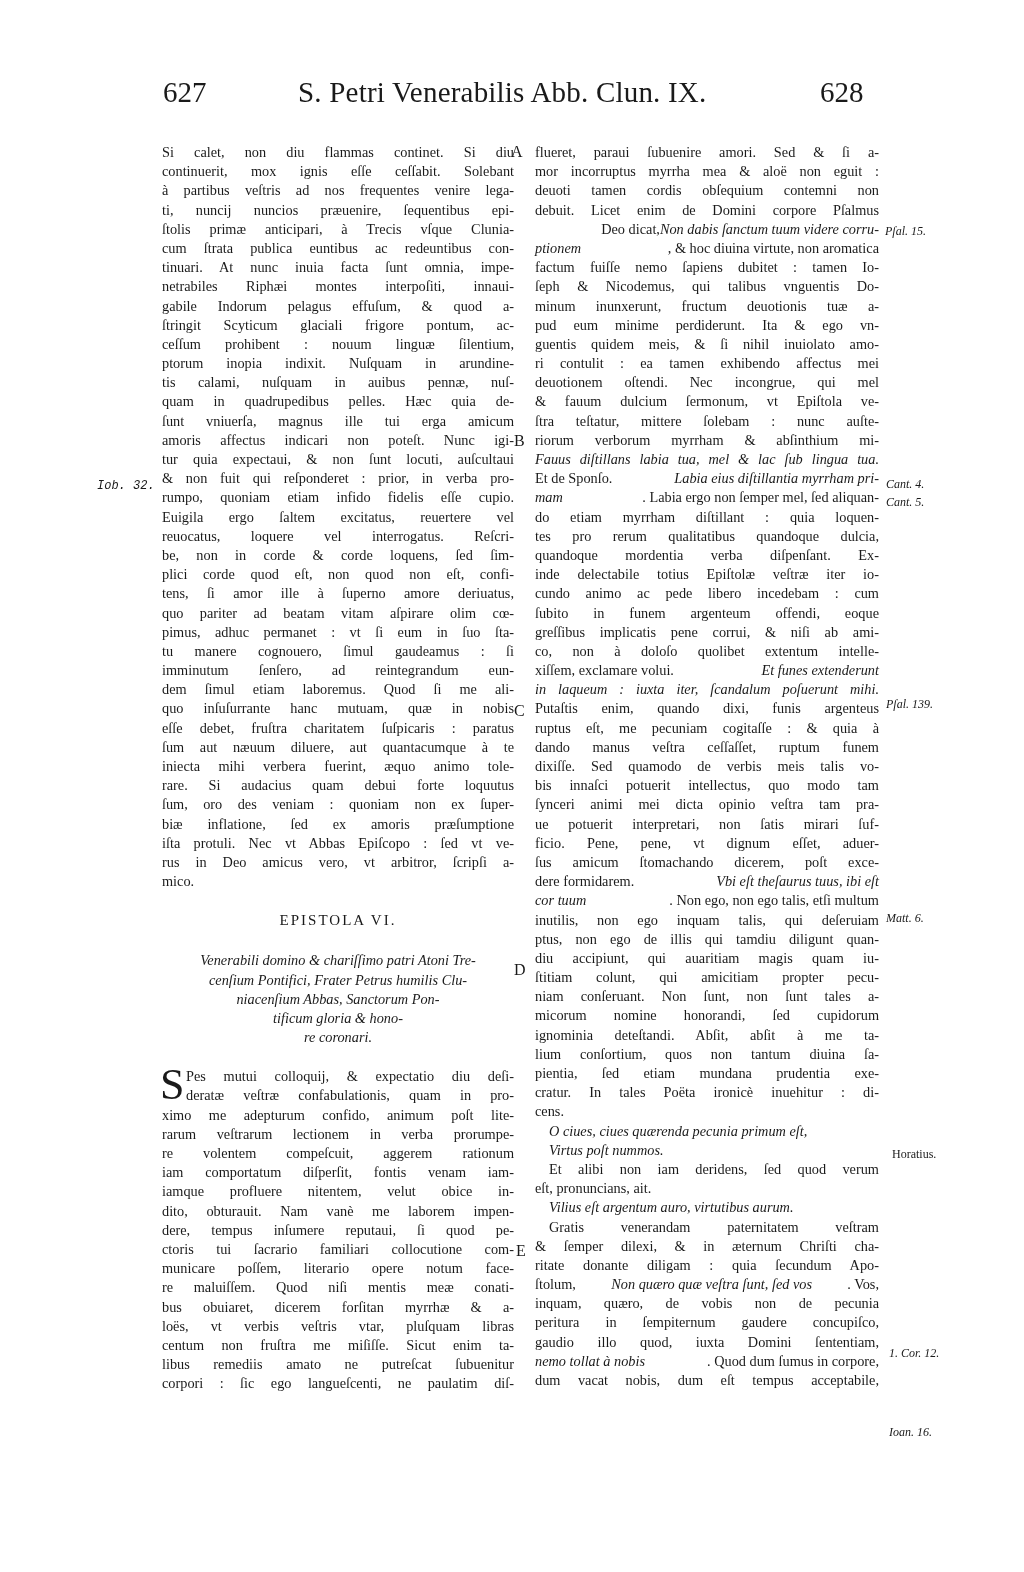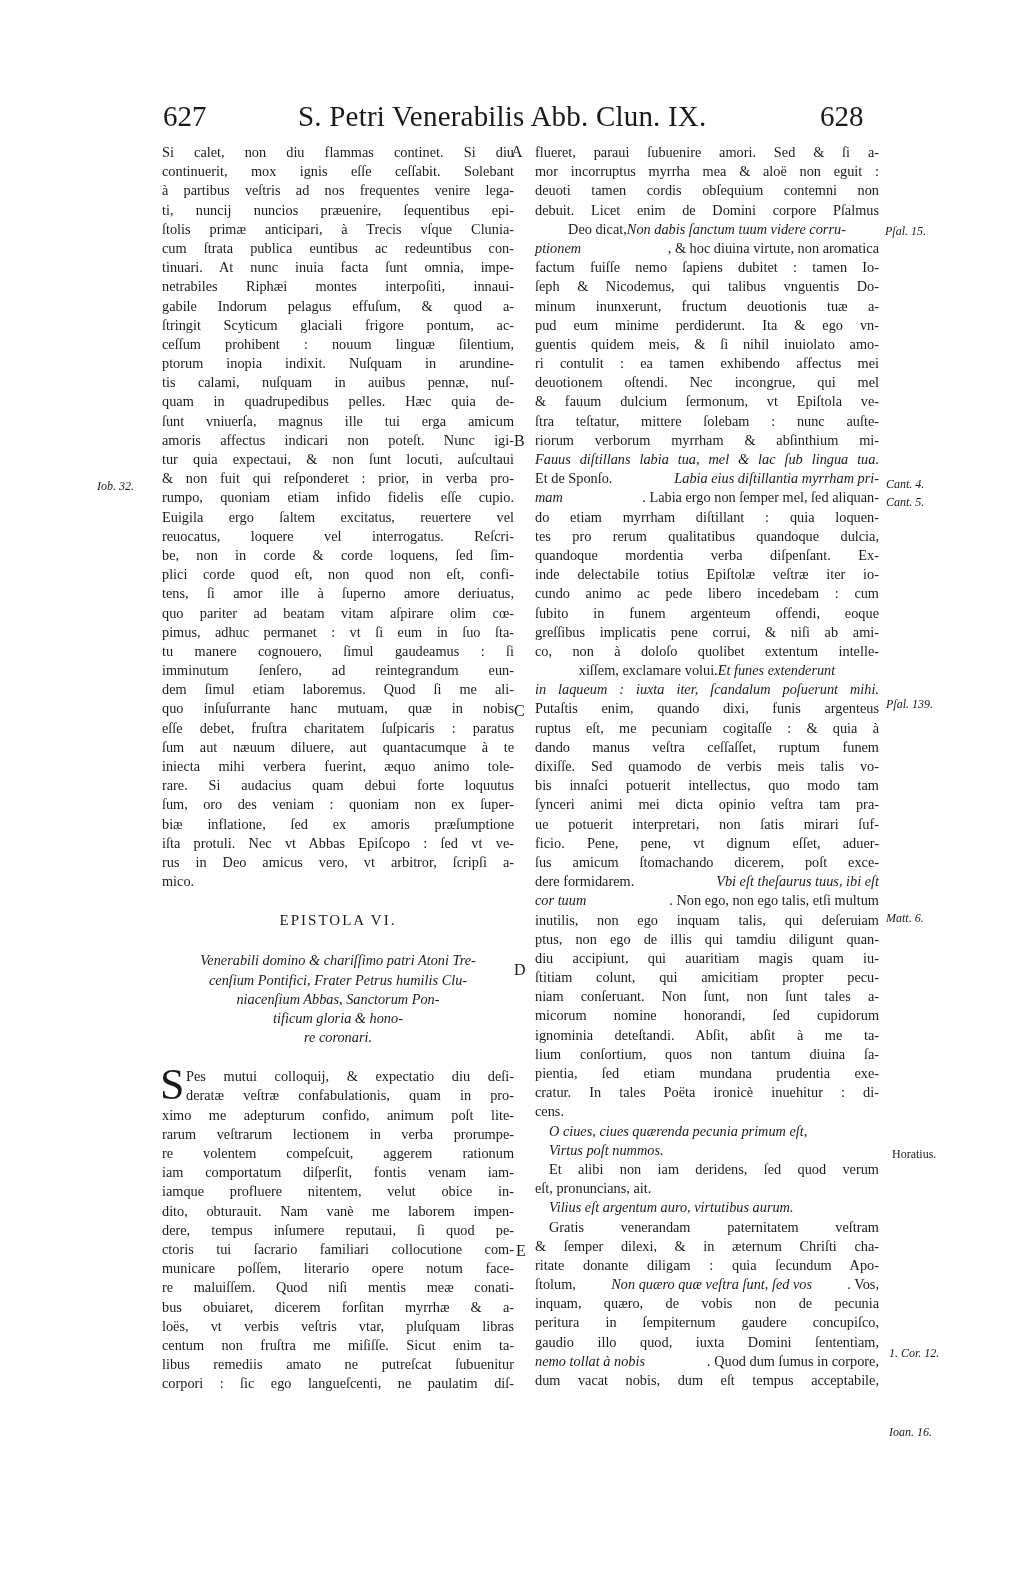--- a/index.html
+++ b/index.html
@@ -1,18 +1,18 @@
 <!DOCTYPE html>
 <html><head>
 <meta charset="utf-8">
 <style>
   html, body { margin:0; padding:0; background:#ffffff; }
   body { width:1024px; height:1572px; position:relative; overflow:hidden; color:#1a1a1a;
          font-family:"Liberation Serif","DejaVu Serif",serif; }
-  .header { position:absolute; top:100px; left:0; width:1024px; height:40px; }
+  .header { position:absolute; top:76px; left:0; width:1024px; height:40px; }
   .pnum { position:absolute; top:0; font-size:29px; }
   .pnum.left { left:163px; }
   .pnum.right { left:820px; }
   .running-title { position:absolute; top:0; left:298px; font-size:29px; letter-spacing:0.2px; }
   .col { position:absolute; top:143px; font-size:14.3px; line-height:19.2px; }
   .col.left { left:162px; width:352px; }
   .col.right { left:535px; width:344px; }
   .ln { display:block; text-align:justify; text-align-last:justify; white-space:nowrap; height:19.2px; }
   .ln.last { text-align-last:left; }
   .ln.indent { padding-left:14px; }
@@ -108,21 +108,21 @@
         <span class="ln">corpori : ſic ego langueſcenti, ne paulatim diſ-</span>
       </div>
   </div>
 </div>
 
 <div class="col right" id="right-col">
     <span class="ln"><span>flueret, paraui ſubuenire amori. Sed &amp; ſi a-</span></span>
     <span class="ln"><span>mor incorruptus myrrha mea &amp; aloë non eguit :</span></span>
     <span class="ln"><span>deuoti tamen cordis obſequium contemni non</span></span>
     <span class="ln"><span>debuit. Licet enim de Domini corpore Pſalmus</span></span>
-    <span class="ln" style="display: flex; justify-content: center;">
+    <span class="ln" style="display: flex; justify-content: flex-end;">
       <span>Deo dicat, </span>
       <span class="it">Non dabis ſanctum tuum videre corru-</span>
     </span>
     <span class="ln" style="display: flex; justify-content: space-between;">
       <span class="it">ptionem</span>
       <span>, &amp; hoc diuina virtute, non aromatica</span>
     </span>
     <span class="ln"><span>factum fuiſſe nemo ſapiens dubitet : tamen Io-</span></span>
     <span class="ln"><span>ſeph &amp; Nicodemus, qui talibus vnguentis Do-</span></span>
     <span class="ln"><span>minum inunxerunt, fructum deuotionis tuæ a-</span></span>
@@ -143,21 +143,21 @@
       <span>. Labia ergo non ſemper mel, ſed aliquan-</span>
     </span>
     <span class="ln"><span>do etiam myrrham diſtillant : quia loquen-</span></span>
     <span class="ln"><span>tes pro rerum qualitatibus quandoque dulcia,</span></span>
     <span class="ln"><span>quandoque mordentia verba diſpenſant. Ex-</span></span>
     <span class="ln"><span>inde delectabile totius Epiſtolæ veſtræ iter io-</span></span>
     <span class="ln"><span>cundo animo ac pede libero incedebam : cum</span></span>
     <span class="ln"><span>ſubito in funem argenteum offendi, eoque</span></span>
     <span class="ln"><span>greſſibus implicatis pene corrui, &amp; niſi ab ami-</span></span>
     <span class="ln"><span>co, non à doloſo quolibet extentum intelle-</span></span>
-    <span class="ln" style="display: flex; justify-content: center;">
+    <span class="ln" style="display: flex; justify-content: space-between;">
       <span>xiſſem, exclamare volui. </span>
       <span class="it">Et funes extenderunt</span>
     </span>
     <span class="ln"><span class="it">in laqueum : iuxta iter, ſcandalum poſuerunt mihi.</span></span>
     <span class="ln"><span>Putaſtis enim, quando dixi, funis argenteus</span></span>
     <span class="ln"><span>ruptus eſt, me pecuniam cogitaſſe : &amp; quia à</span></span>
     <span class="ln"><span>dando manus veſtra ceſſaſſet, ruptum funem</span></span>
     <span class="ln"><span>dixiſſe. Sed quamodo de verbis meis talis vo-</span></span>
     <span class="ln"><span>bis innaſci potuerit intellectus, quo modo tam</span></span>
     <span class="ln"><span>ſynceri animi mei dicta opinio veſtra tam pra-</span></span>
@@ -205,21 +205,21 @@
     </span>
     <span class="ln"><span>dum vacat nobis, dum eſt tempus acceptabile,</span></span>
   </div>
 
 <span class="sec-letter" style="left:511px;top:143px;">A</span>
 <span class="sec-letter" style="left:514px;top:432px;">B</span>
 <span class="sec-letter" style="left:514px;top:702px;">C</span>
 <span class="sec-letter" style="left:514px;top:961px;">D</span>
 <span class="sec-letter" style="left:516px;top:1242px;">E</span>
 
-<span class="margin-note" style="left:97px;top:479px;">Iob. 32.</span>
+<span class="margin-note" style="left:97px;top:479px;font-family:Liberation Mono, monospace;">Iob. 32.</span>
 <span class="margin-note" style="left:885px;top:224px;">Pſal. 15.</span>
 <span class="margin-note" style="left:886px;top:477px;">Cant. 4.</span>
 <span class="margin-note" style="left:886px;top:495px;">Cant. 5.</span>
 <span class="margin-note" style="left:886px;top:697px;">Pſal. 139.</span>
 <span class="margin-note" style="left:886px;top:911px;">Matt. 6.</span>
 <span class="margin-note upright" style="left:892px;top:1147px;">Horatius.</span>
 <span class="margin-note" style="left:889px;top:1346px;">1. Cor. 12.</span>
 <span class="margin-note" style="left:889px;top:1425px;">Ioan. 16.</span>
 
 </body></html>

